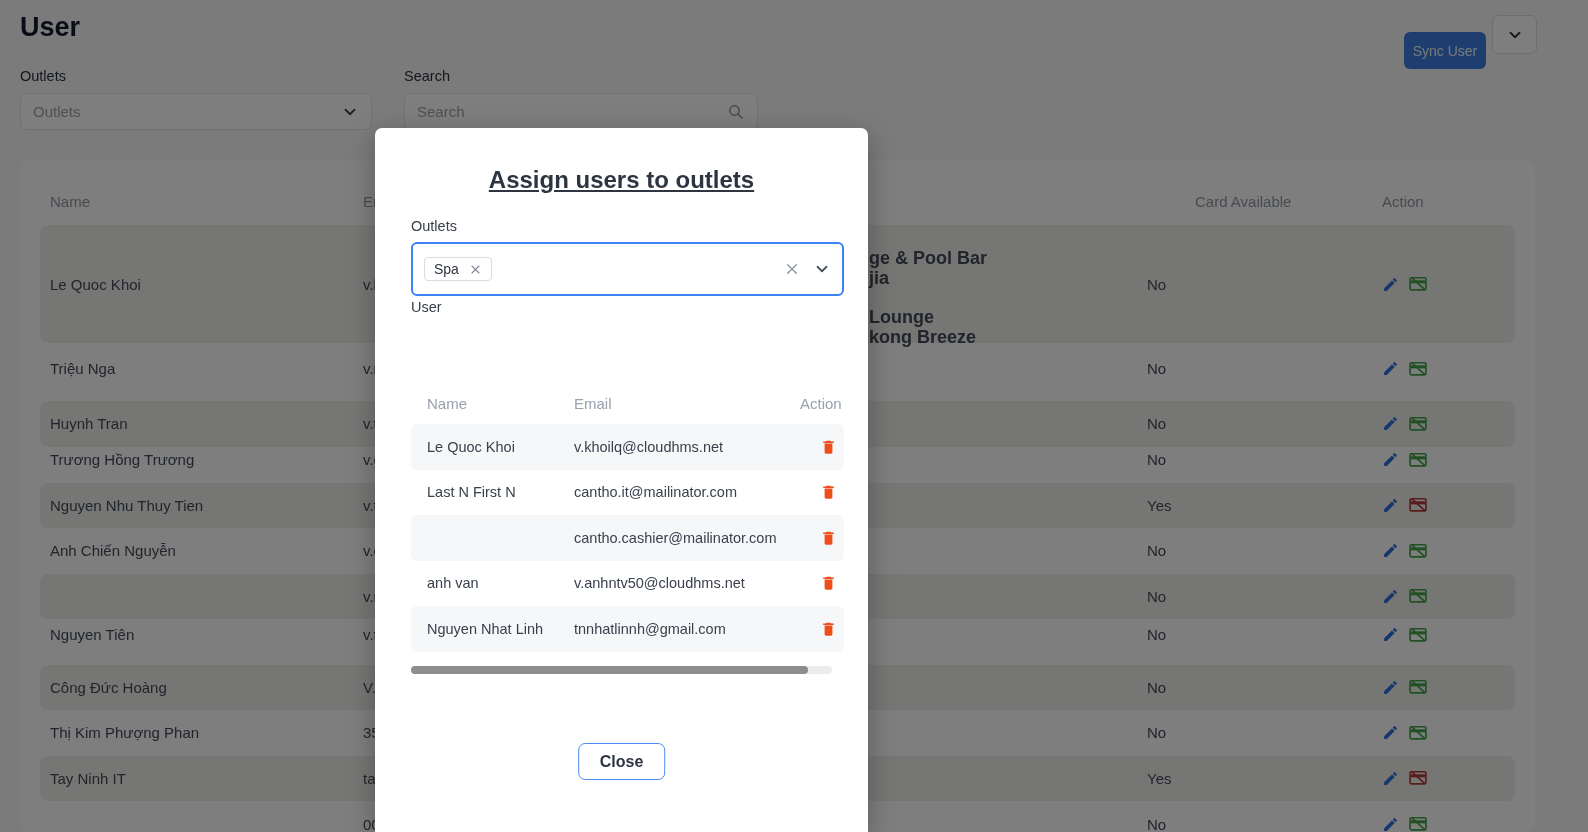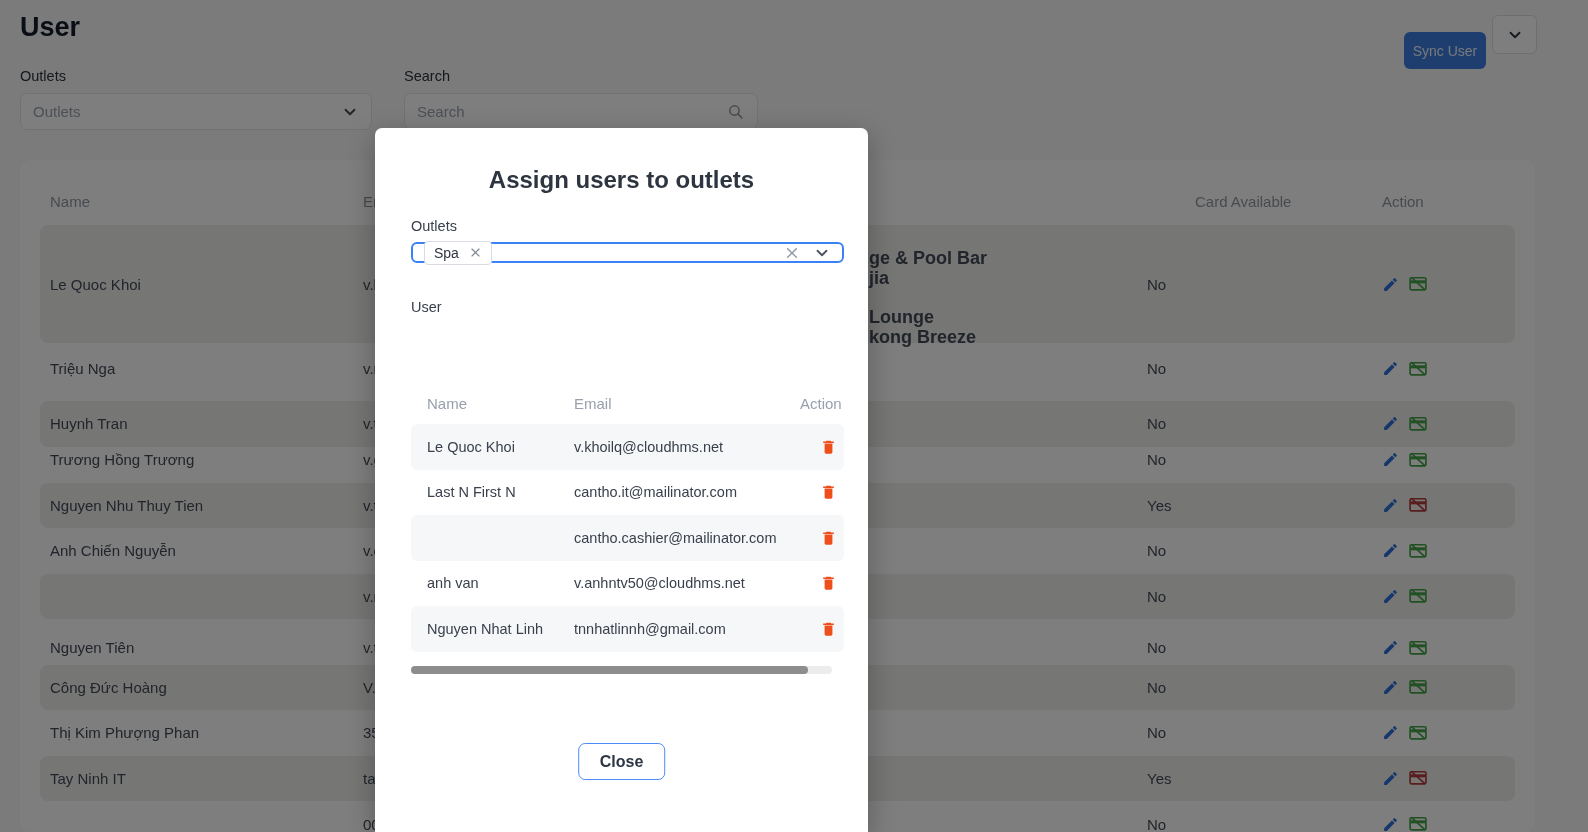--- a/index.html
+++ b/index.html
@@ -37,26 +37,26 @@
   .frag-line{height:19.8px;line-height:19.8px;white-space:nowrap;}
   .pencil-icon{width:17px;height:17px;color:#2d6fd8;}
   .card-icon{width:20px;height:20px;color:#43a047;}
   .card-icon.revoked{color:#b03a3a;}
 
   
   .overlay{position:absolute;inset:0;background:rgba(0,0,0,0.5);z-index:40;}
   .modal{position:absolute;left:375px;top:128px;width:493px;height:704px;background:#ffffff;
     border-radius:7px 7px 0 0;z-index:50;box-shadow:0 8px 28px rgba(0,0,0,0.28);}
   .modal-title{position:absolute;left:0;top:38px;width:100%;text-align:center;
-    font-size:24px;font-weight:700;color:#2d3541;}
+    font-size:24px;font-weight:700;color:#2d3541;text-decoration:underline;}
   .m-label{position:absolute;left:36px;font-size:14.5px;color:#39404b;}
   .m-label-outlets{top:90px;} .m-label-user{top:171px;}
   .m-select{position:absolute;left:36px;width:433px;box-sizing:border-box;border-radius:6px;
     background:#fff;display:flex;align-items:center;padding:0 11px;}
-  .m-select-outlets{top:114px;height:21px;border:2px solid #3b82f6;}
+  .m-select-outlets{top:114px;height:54px;border:2px solid #3b82f6;}
   .m-select-user{top:196px;height:37px;border:1px solid #d4d8dd;}
   .chip{display:inline-flex;align-items:center;gap:10px;border:1px solid #d9dde3;border-radius:4px;
     padding:3px 9px;font-size:14px;color:#2f3540;background:#fff;}
   .chip .icon-x{width:13px;height:13px;color:#818893;}
   .m-spacer{flex:1;}
   .sel-clear{width:16px;height:16px;color:#8f97a1;margin-right:13px;}
   .sel-chevron{width:18px;height:18px;color:#4a525e;}
   .m-placeholder{color:#9aa2ac;font-size:15px;flex:1;}
 
   .m-table{position:absolute;left:36px;top:256px;width:433px;height:272px;overflow:hidden;}
@@ -231,21 +231,21 @@
       <span class="cell c-card">No</span>
       <span class="cell c-action">
         <svg class="pencil-icon" viewBox="0 0 24 24">
             <use href="#i-pencil"></use>
           </svg>
         <svg class="card-icon ok" viewBox="0 0 24 24">
             <use href="#i-card"></use>
           </svg>
       </span>
     </div>
-    <div class="bg-row" style="top:465px;height:45.5px;">
+    <div class="bg-row" style="top:452px;height:45.5px;">
       <span class="cell c-name">Nguyen Tiên</span>
       <span class="cell c-email">v.t</span>
       <span class="cell c-card">No</span>
       <span class="cell c-action">
         <svg class="pencil-icon" viewBox="0 0 24 24">
             <use href="#i-pencil"></use>
           </svg>
         <svg class="card-icon ok" viewBox="0 0 24 24">
             <use href="#i-card"></use>
           </svg>

